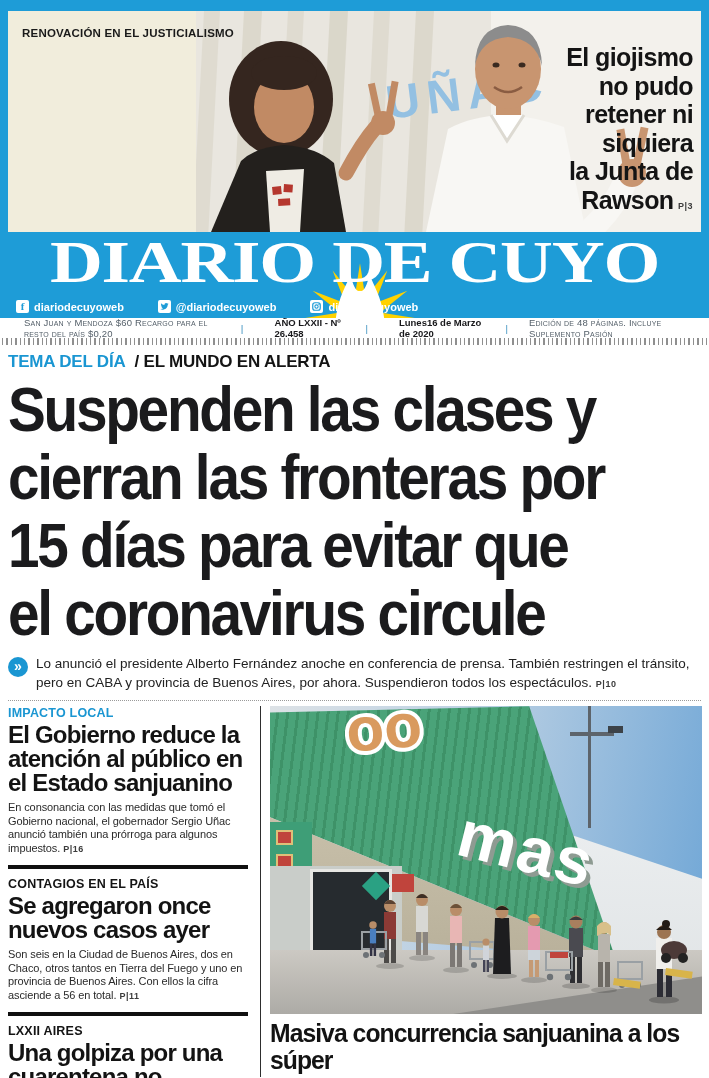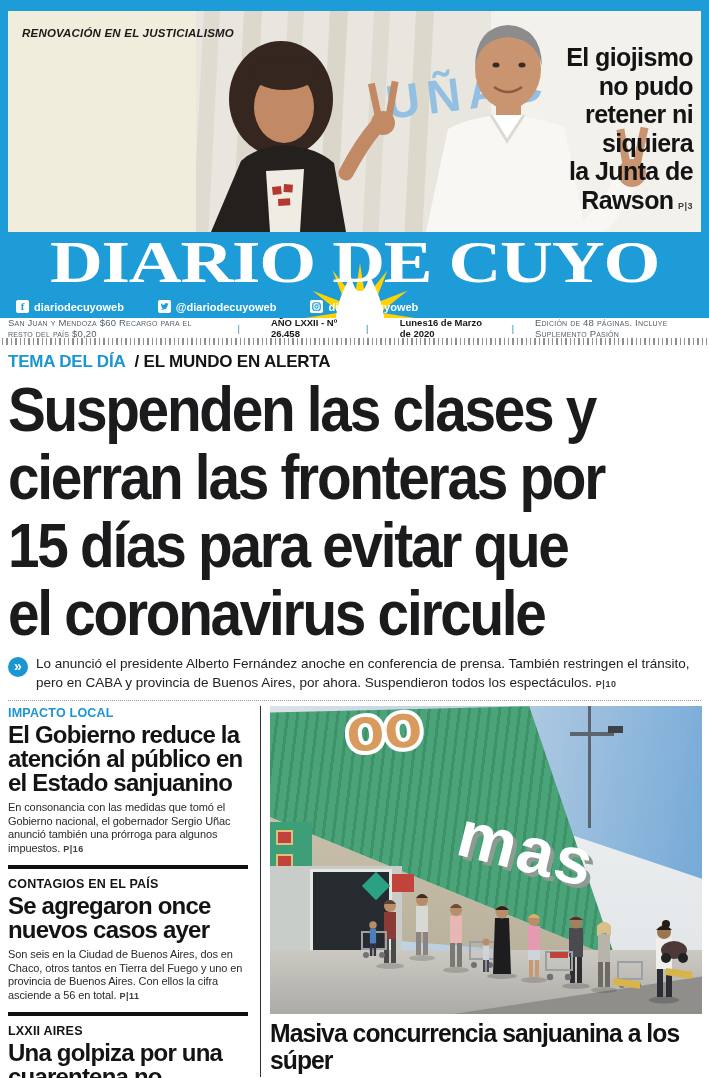--- a/index.html
+++ b/index.html
@@ -5,39 +5,39 @@
   * { margin:0; padding:0; box-sizing:border-box; }
   html,body { background:#ffffff; }
   body { font-family:"Liberation Sans", sans-serif; color:#111; }
   .page { position:relative; width:709px; height:1078px; overflow:hidden; background:#fff; margin:0 auto; }
 
   
   .top-frame { background:#1e9cd7; padding:11px 8px 0 8px; }
   .top-photo { position:relative; height:221px; background:#f1eddc; overflow:hidden; }
   .photo-scene { position:absolute; top:0; right:0; width:505px; height:221px; }
   .tp-left { position:absolute; left:14px; top:16px; width:235px; z-index:3; }
-  .tp-kicker { font-size:11.5px; font-weight:bold; letter-spacing:.2px; color:#1a1a1a; margin-bottom:4px;font-style:italic; }
+  .tp-kicker { font-size:11.5px; font-weight:bold; letter-spacing:.2px; color:#1a1a1a; margin-bottom:4px; }
   .tp-headline { font-size:26px; font-weight:bold; line-height:1.09; letter-spacing:-.6px; color:#141414; white-space:pre-line; display:inline; }
   .tp-right { position:absolute; right:8px; top:32px; width:152px; z-index:3; text-align:right; }
   .tp-right .tp-headline { font-size:25px; line-height:1.14; }
   .pref { font-size:9px; font-weight:bold; color:#3c3c3c; letter-spacing:.5px; white-space:nowrap; }
 
   
   .masthead { position:relative; background:#1e9cd7; height:86px; overflow:hidden; }
   .mh-title { position:absolute; left:0; right:0; top:-4px; text-align:center; font-family:"Liberation Serif", serif;
               font-weight:bold; font-size:60px; color:#ffffff; letter-spacing:-1px; transform:scaleX(1.22); z-index:1; }
   .mh-sun { position:absolute; left:292px; top:12px; width:136px; height:74px; z-index:0; }
   .mh-social { position:absolute; left:16px; bottom:5px; display:flex; gap:34px; z-index:2; }
   .mh-social-item { display:flex; align-items:center; gap:5px; color:#fff; font-size:11px; font-weight:bold; }
   .sicon { width:13px; height:13px; background:#fff; border-radius:2px; display:flex; align-items:center; justify-content:center; }
   .sicon svg { display:block; }
   .fb-f { font-family:"Liberation Serif", serif; color:#1e9cd7; font-weight:bold; font-size:11px; line-height:13px; }
 
   
-  .dateline { height:20px; display:flex; align-items:center; justify-content:center; gap:21px; font-size:9.5px; color:#555; padding:0 8px; }
+  .dateline { height:20px; display:flex; align-items:center; justify-content:center; gap:21px; font-size:9.5px; color:#555; padding:0 24px; }
   .dl-caps { font-variant:small-caps; letter-spacing:.2px; color:#55606a; }
   .dl-bold { font-weight:bold; color:#17171a;margin-left:10px; }
   .dl-sep { color:#7ab4d4; font-weight:bold; }
   .tickstrip { height:7px; margin:0 2px 3px 2px; background:repeating-linear-gradient(90deg,#8f8f8f 0 1.4px,transparent 1.4px 4.4px); }
 
   
   .main-story { padding:2px 8px 0 8px; }
   .ms-kicker { font-size:17px; font-weight:bold; letter-spacing:-.2px; margin:2px 0 3px 0; }
   .ms-kicker .hl { color:#1a96d2; }
   .ms-kicker .rest { color:#141414; margin-left:5px;text-align:center; }

